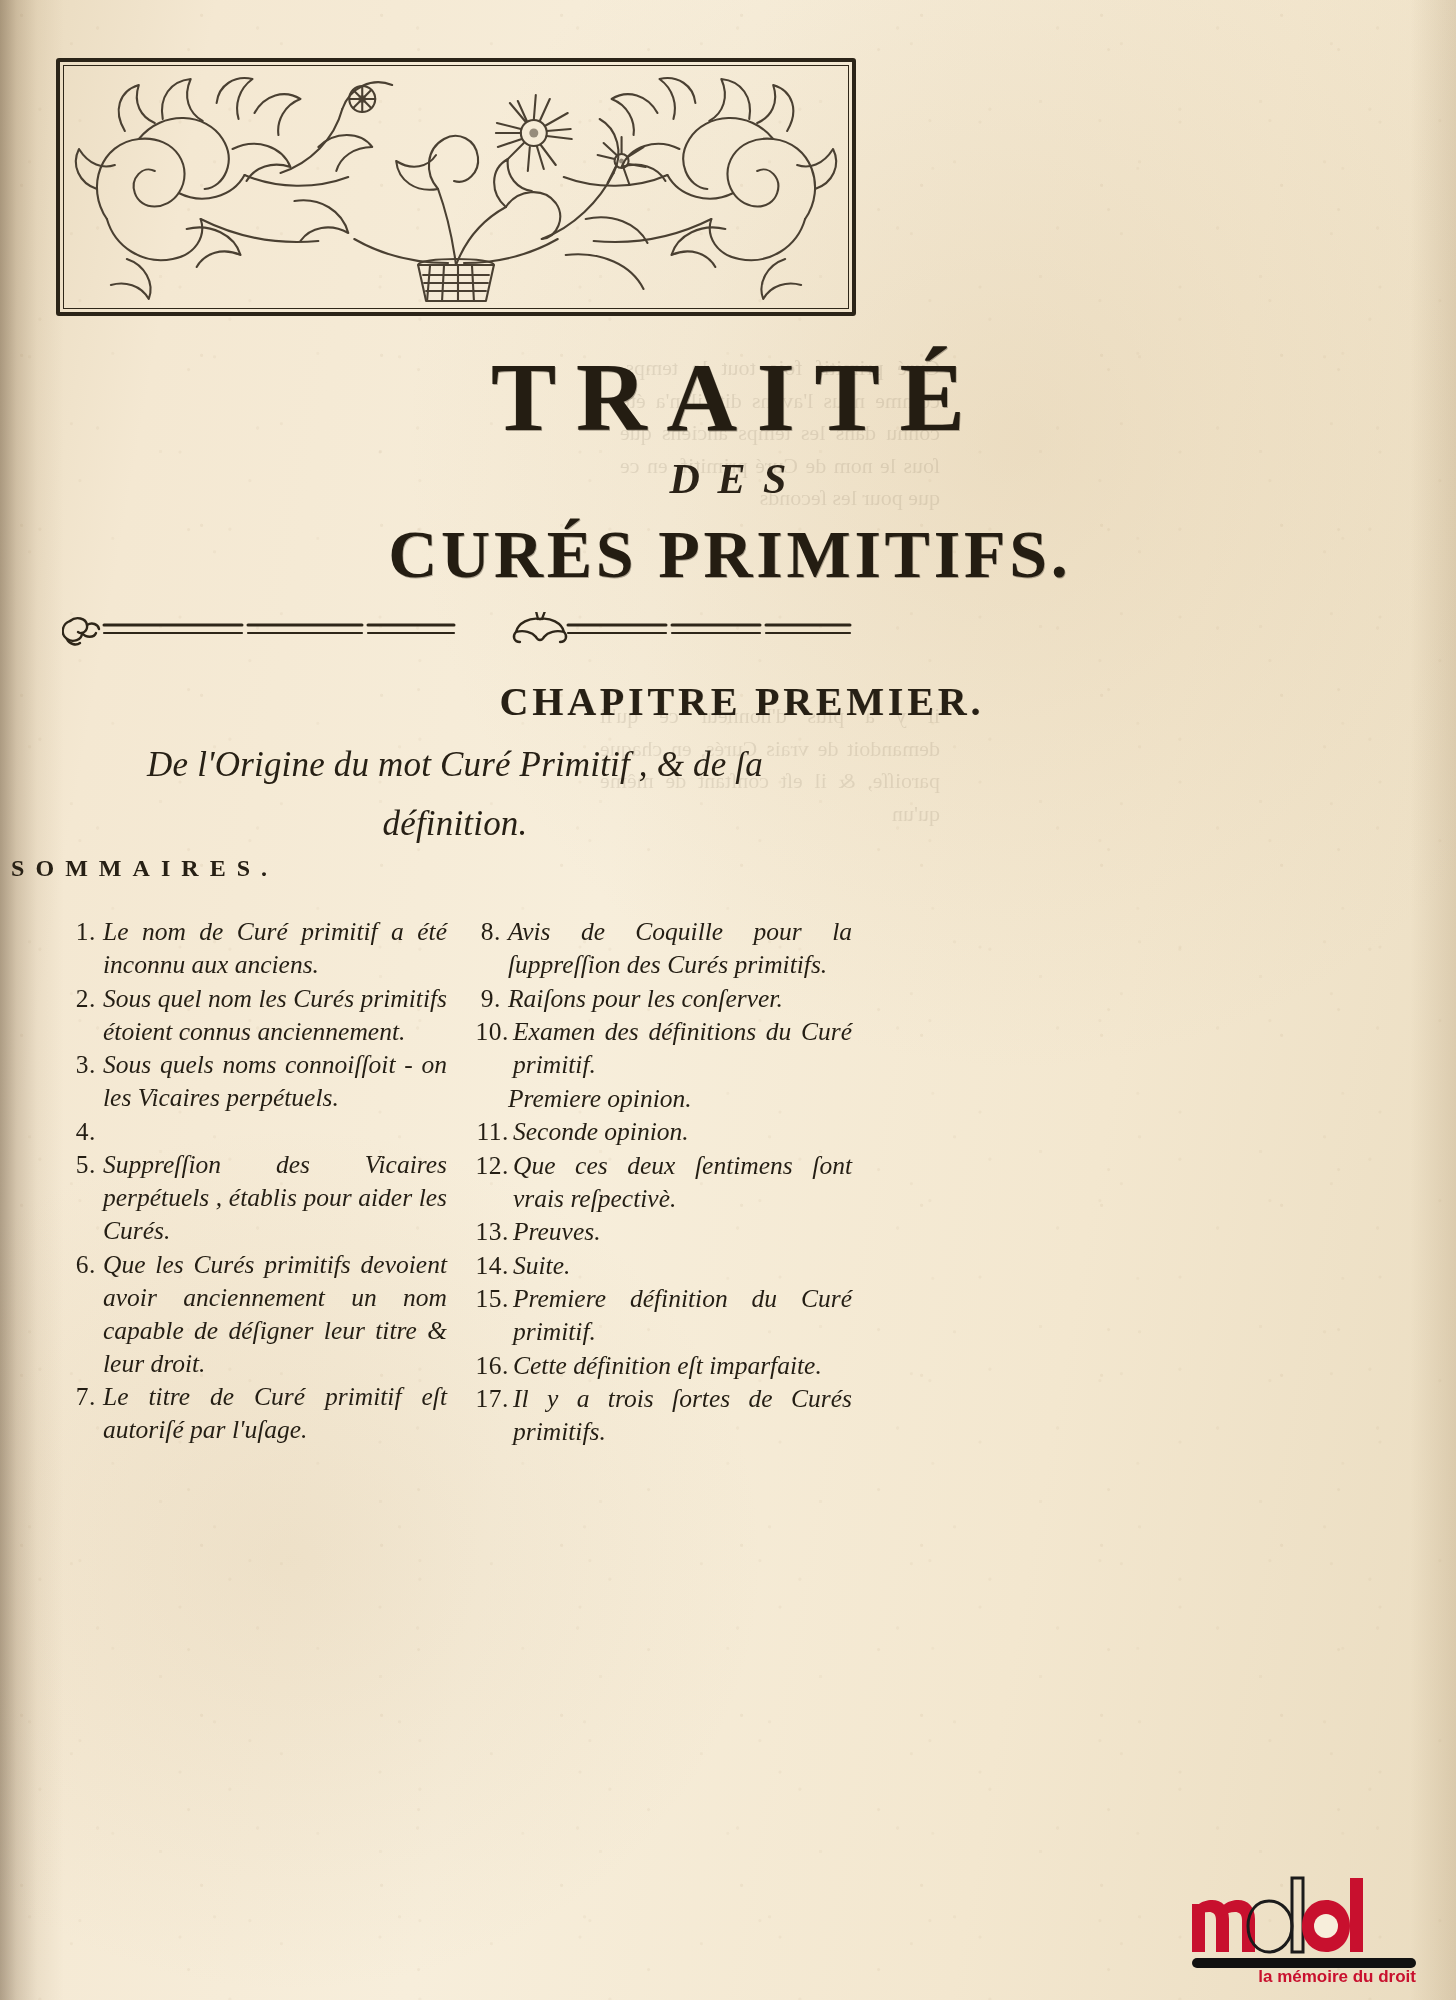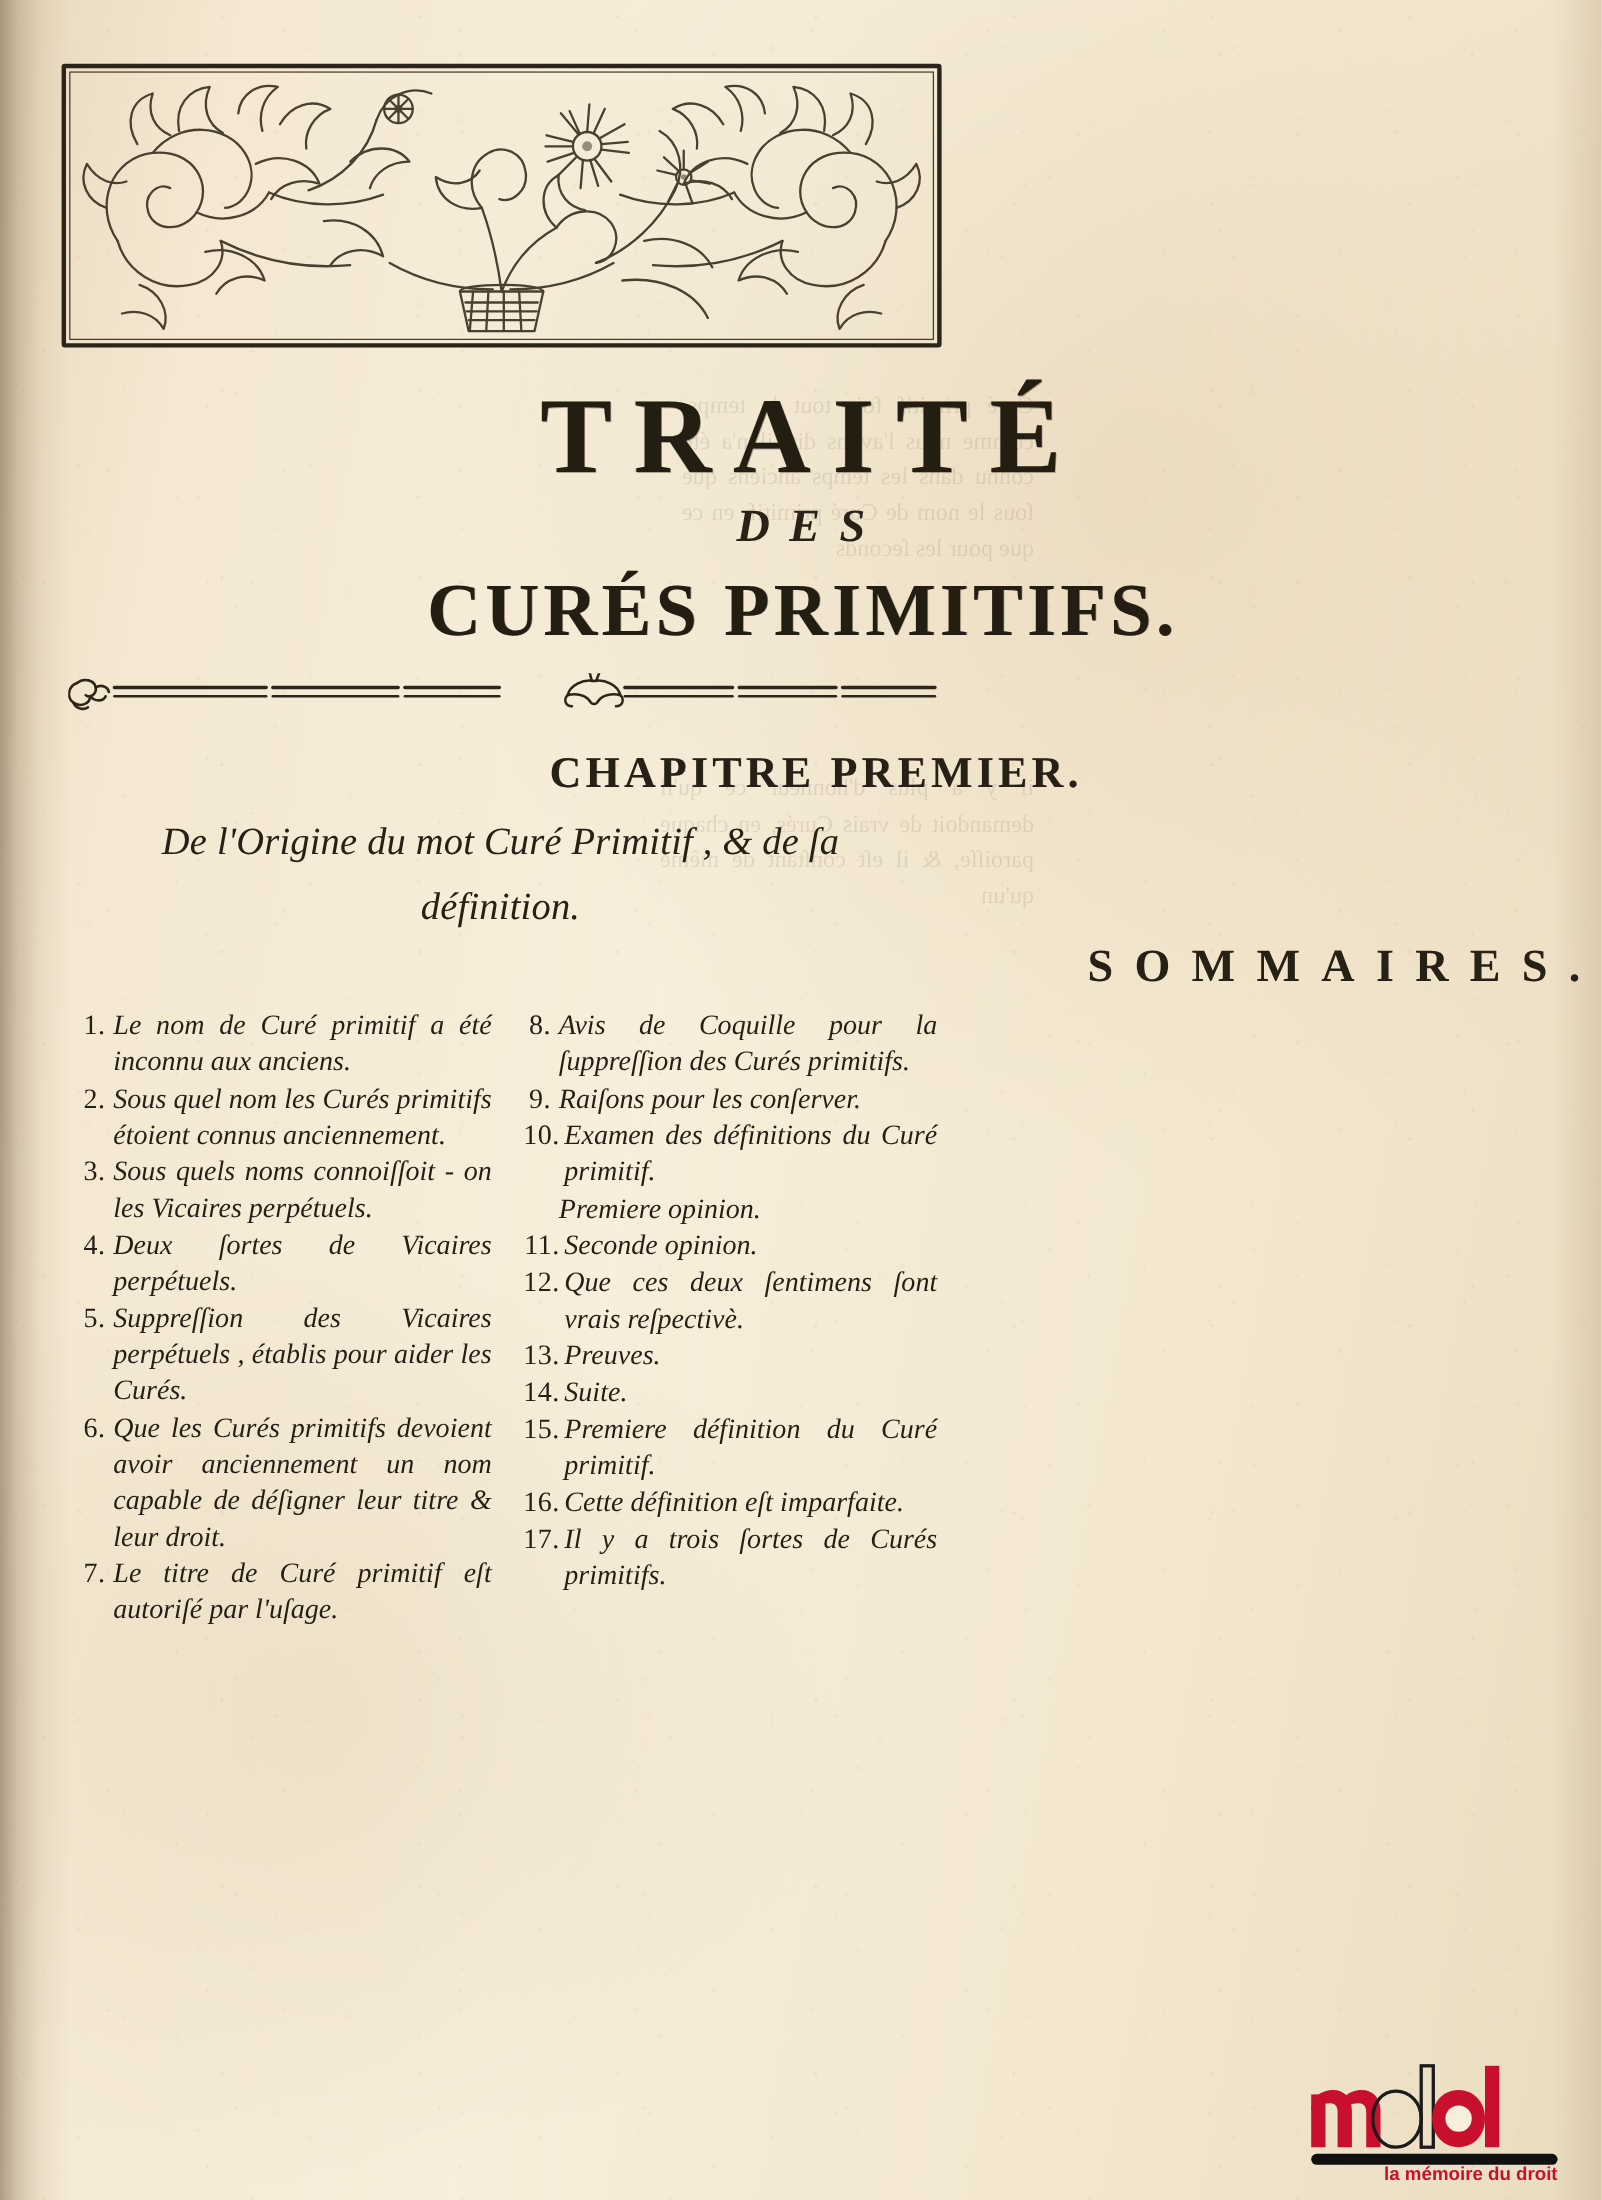--- a/index.html
+++ b/index.html
@@ -67,22 +67,22 @@
   .orn-rule{position:absolute;left:62px;top:612px;width:790px;height:36px;}
   .orn-rule svg{display:block;width:100%;height:100%;}
 
   
   .chapter{position:absolute;left:0;right:0;top:678px;text-align:center;
     font-size:40px;letter-spacing:.095em;text-indent:.095em;font-weight:700;color:#272015;
     text-shadow:.5px .4px 0 rgba(40,32,20,.25);padding-left:24px;}
   .chapter-desc{position:absolute;left:60px;width:790px;top:742px;text-align:center;
     font-style:italic;font-size:35px;line-height:1.33;color:#272015;letter-spacing:.005em;}
   .chapter-desc .l2{display:block;margin-top:12px;}
-  .sommaires{position:absolute;left:0;right:0;top:855px;text-align:right;
-    font-size:42px;letter-spacing:.46em;text-indent:.46em;font-weight:700;color:#272015;}
+  .sommaires{position:absolute;left:0;right:0;top:855px;text-align:left;
+    font-size:24px;letter-spacing:.46em;text-indent:.46em;font-weight:700;color:#272015;}
 
   
   .cols{position:absolute;left:62px;top:915px;width:790px;display:flex;gap:20px;}
   .col{width:385px;}
   .sitem{display:flex;align-items:flex-start;font-style:italic;
     font-size:25.5px;line-height:1.295;color:#241e14;margin-bottom:.5px;}
   .snum{flex:0 0 auto;font-style:normal;text-align:right;
     min-width:34px;margin-right:7px;letter-spacing:.02em;}
   .snum.wide{min-width:42px;margin-right:4px;}
   .stext{flex:1 1 auto;text-align:justify;text-justify:inter-word;hyphens:none;}
@@ -258,21 +258,20 @@
           <div class="sitem">
             <span class="snum">2.</span>
             <span class="stext">Sous quel nom les Curés primitifs étoient connus anciennement.</span>
           </div>
           <div class="sitem">
             <span class="snum">3.</span>
             <span class="stext">Sous quels noms connoiſſoit - on les Vicaires perpétuels.</span>
           </div>
           <div class="sitem">
             <span class="snum">4.</span>
-            <span class="stext">Deux ſortes de Vicaires perpétuels.</span>
           </div>
           <div class="sitem">
             <span class="snum">5.</span>
             <span class="stext">Suppreſſion des Vicaires perpétuels , établis pour aider les Curés.</span>
           </div>
           <div class="sitem">
             <span class="snum">6.</span>
             <span class="stext">Que les Curés primitifs devoient avoir anciennement un nom capable de déſigner leur titre &amp; leur droit.</span>
           </div>
           <div class="sitem">

